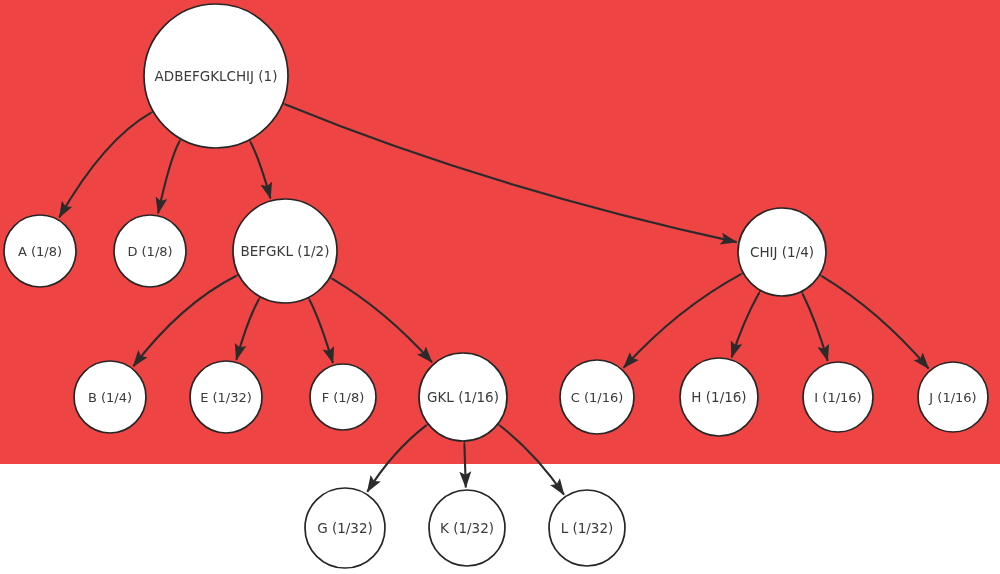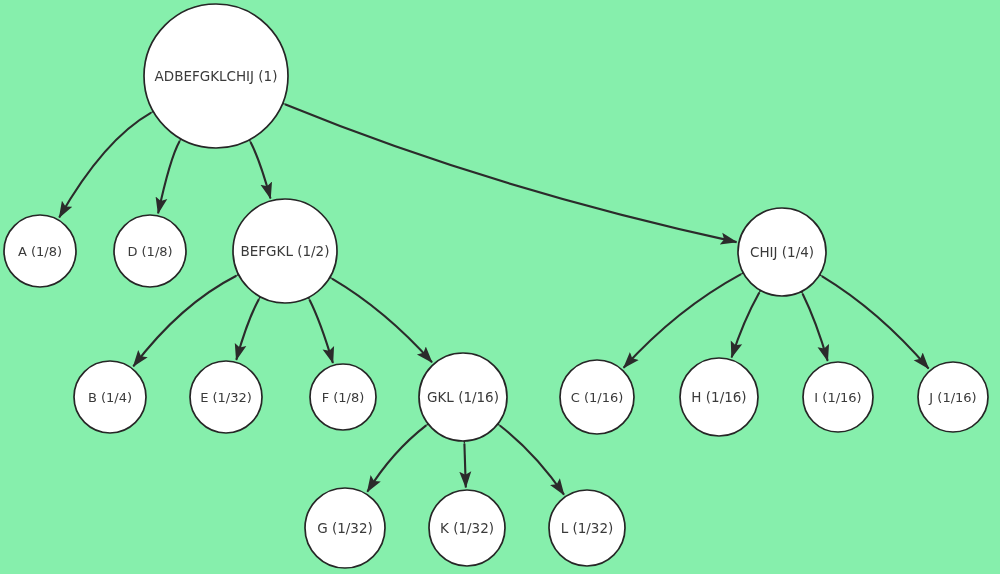--- a/index.html
+++ b/index.html
@@ -1,21 +1,21 @@
 <!DOCTYPE html>
 <html><head>
 <meta charset="utf-8">
 <title>Huffman Tree Diagram</title>
 <style>
   html,body{margin:0;padding:0;background:#ffffff;}
   body{
     font-family:"DejaVu Sans","Liberation Sans",sans-serif;
     width:1000px;height:574px;overflow:hidden;position:relative;
   }
-  #diagram-root{position:relative;width:1000px;height:574px;background:#86efac;}
+  #diagram-root{position:relative;width:1000px;height:464px;background:#ef4444;}
   svg#graph{display:block;width:1000px;height:574px;}
   .node-circle{fill:#ffffff;stroke:#262626;stroke-width:1.7;}
   .node-label{
     font-family:"DejaVu Sans","Liberation Sans",sans-serif;
     fill:#3a3a3a;font-size:13.5px;text-anchor:middle;dominant-baseline:middle;
     paint-order:stroke;
   }
   .node-label.small{font-size:13px;}
   .edge-path{fill:none;stroke:#2b2b2b;stroke-width:2.1;stroke-linecap:butt;}
   g[data-name="graph-node"]{cursor:default;}

